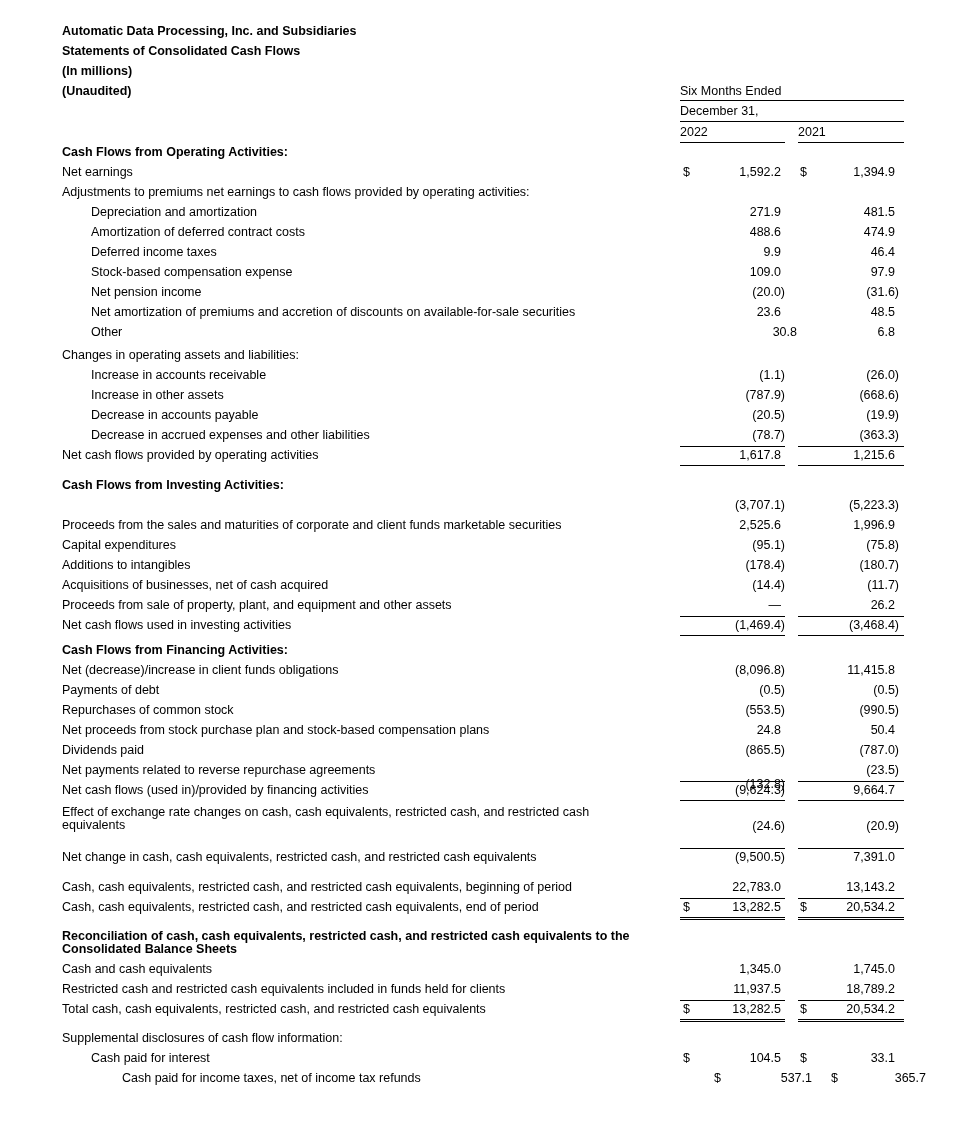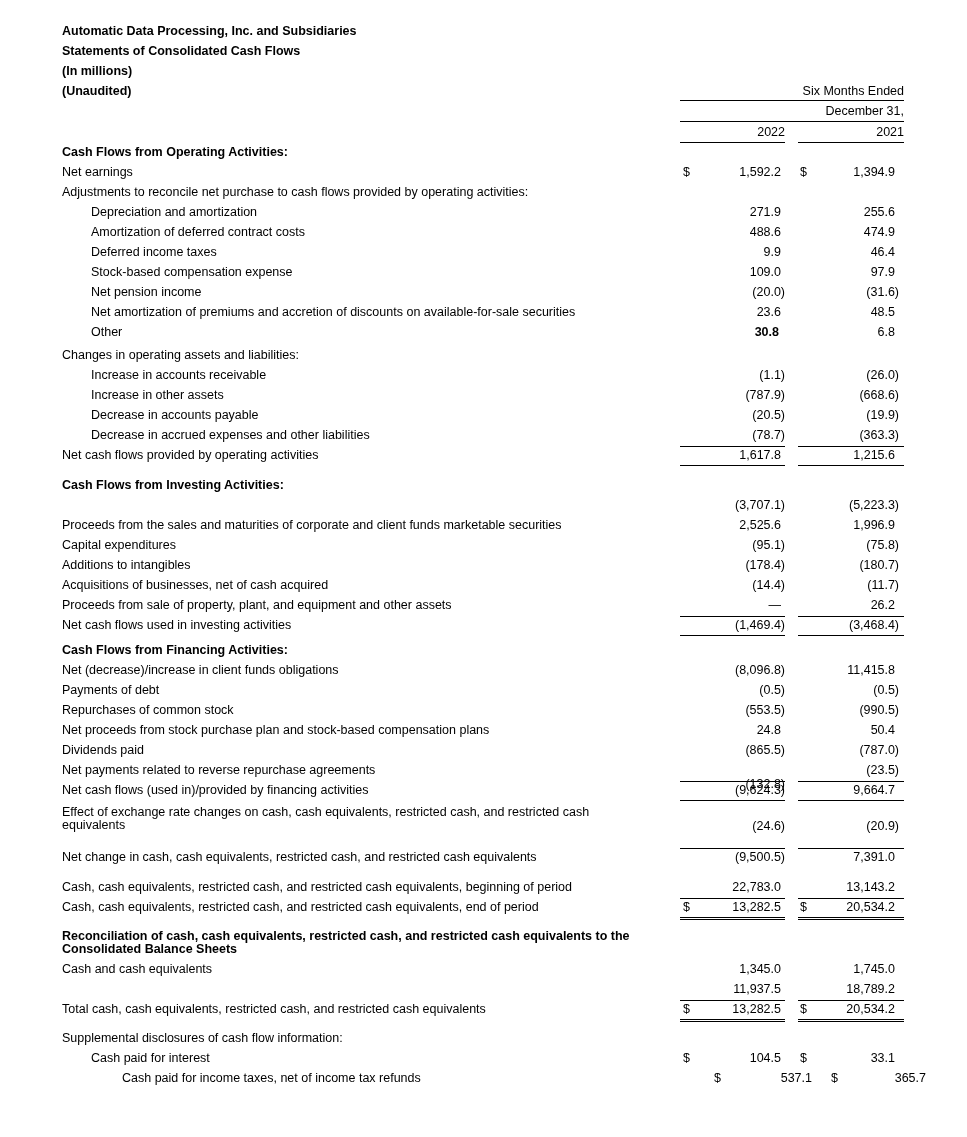--- a/index.html
+++ b/index.html
@@ -1,19 +1,19 @@
 <!DOCTYPE html>
 <html><head>
 <meta charset="utf-8">
 <style>
   html, body { margin:0; padding:0; background:#ffffff; }
   body { width:967px; height:1137px; position:relative; font-family:"Liberation Sans", sans-serif; color:#000; font-size:12.5px; }
   .page { position:absolute; left:0; top:0; width:967px; height:1137px; }
   .hdr { position:absolute; left:62px; font-weight:bold; font-size:12.5px; }
-  .colhead { position:absolute; text-align:right; font-size:12.5px; }
+  .colhead { position:absolute; text-align:left; font-size:12.5px; }
   .rule { position:absolute; height:0; border-top:1.5px solid #000; }
   .rule.dbl { border-top:3.5px double #000; }
   .row { position:absolute; left:0; width:967px; height:20px; }
   .lbl { position:absolute; left:62px; top:0; white-space:nowrap; }
   .lbl.ind { left:91px; }
   .lbl.bold { font-weight:bold; }
   .lbl.wrap { white-space:normal; width:580px; line-height:13px; }
   .dol { position:absolute; top:0; }
   .v1 { position:absolute; right:182px; top:0; text-align:right; }
   .v2 { position:absolute; right:68px; top:0; text-align:right; }
@@ -41,26 +41,26 @@
         <span class="lbl bold">Cash Flows from Operating Activities:</span>
       </div>
       <div class="row" style="top: 165px;">
         <span class="lbl">Net earnings</span>
         <span class="dol" style="left: 683px; top: 0px;">$</span>
         <span class="dol" style="left: 800px; top: 0px;">$</span>
         <span class="v1" style="right: 186px; top: 0px;">1,592.2</span>
         <span class="v2" style="right: 72px; top: 0px;">1,394.9</span>
       </div>
       <div class="row" style="top: 185px;">
-        <span class="lbl">Adjustments to reconcile net purchase to cash flows provided by operating activities:</span>
+        <span class="lbl">Adjustments to premiums net earnings to cash flows provided by operating activities:</span>
       </div>
       <div class="row" style="top: 205px;">
         <span class="lbl ind">Depreciation and amortization</span>
         <span class="v1" style="right: 186px; top: 0px;">271.9</span>
-        <span class="v2" style="right: 72px; top: 0px;">255.6</span>
+        <span class="v2" style="right: 72px; top: 0px;">481.5</span>
       </div>
       <div class="row" style="top: 225px;">
         <span class="lbl ind">Amortization of deferred contract costs</span>
         <span class="v1" style="right: 186px; top: 0px;">488.6</span>
         <span class="v2" style="right: 72px; top: 0px;">474.9</span>
       </div>
       <div class="row" style="top: 245px;">
         <span class="lbl ind">Deferred income taxes</span>
         <span class="v1" style="right: 186px; top: 0px;">9.9</span>
         <span class="v2" style="right: 72px; top: 0px;">46.4</span>
@@ -75,21 +75,21 @@
         <span class="v1" style="right: 182px; top: 0px;">(20.0)</span>
         <span class="v2" style="right: 68px; top: 0px; margin-left: 24px;">(31.6)</span>
       </div>
       <div class="row" style="top: 305px;">
         <span class="lbl ind">Net amortization of premiums and accretion of discounts on available-for-sale securities</span>
         <span class="v1" style="right: 186px; top: 0px;">23.6</span>
         <span class="v2" style="right: 72px; top: 0px;">48.5</span>
       </div>
       <div class="row" style="top: 325px;">
         <span class="lbl ind">Other</span>
-        <span class="v1" style="right: 188px; top: 0px; font-weight: bold;">30.8</span>
+        <span class="v1" style="right: 170px; top: 0px;">30.8</span>
         <span class="v2" style="right: 72px; top: 0px;">6.8</span>
       </div>
       <div class="row" style="top: 348px;">
         <span class="lbl">Changes in operating assets and liabilities:</span>
       </div>
       <div class="row" style="top: 368px;">
         <span class="lbl ind">Increase in accounts receivable</span>
         <span class="v1" style="right: 182px; top: 0px;">(1.1)</span>
         <span class="v2" style="right: 68px; top: 0px;">(26.0)</span>
       </div>
@@ -230,20 +230,21 @@
       <div class="rule dbl" style="left: 798px; width: 106px; top: 917px;"></div>
       <div class="row" style="top: 930px;">
         <span class="lbl bold wrap">Reconciliation of cash, cash equivalents, restricted cash, and restricted cash equivalents to the Consolidated Balance Sheets</span>
       </div>
       <div class="row" style="top: 962px;">
         <span class="lbl">Cash and cash equivalents</span>
         <span class="v1" style="right: 186px; top: 0px;">1,345.0</span>
         <span class="v2" style="right: 72px; top: 0px;">1,745.0</span>
       </div>
       <div class="row" style="top: 982px;">
+        <span class="lbl">Restricted cash and restricted cash equivalents included in funds held for clients</span>
         <span class="v1" style="right: 186px; top: 0px;">11,937.5</span>
         <span class="v2" style="right: 72px; top: 0px;">18,789.2</span>
       </div>
       <div class="row" style="top: 1002px;">
         <span class="lbl">Total cash, cash equivalents, restricted cash, and restricted cash equivalents</span>
         <span class="dol" style="left: 683px; top: 0px;">$</span>
         <span class="dol" style="left: 800px; top: 0px;">$</span>
         <span class="v1" style="right: 186px; top: 0px;">13,282.5</span>
         <span class="v2" style="right: 72px; top: 0px;">20,534.2</span>
       </div>

